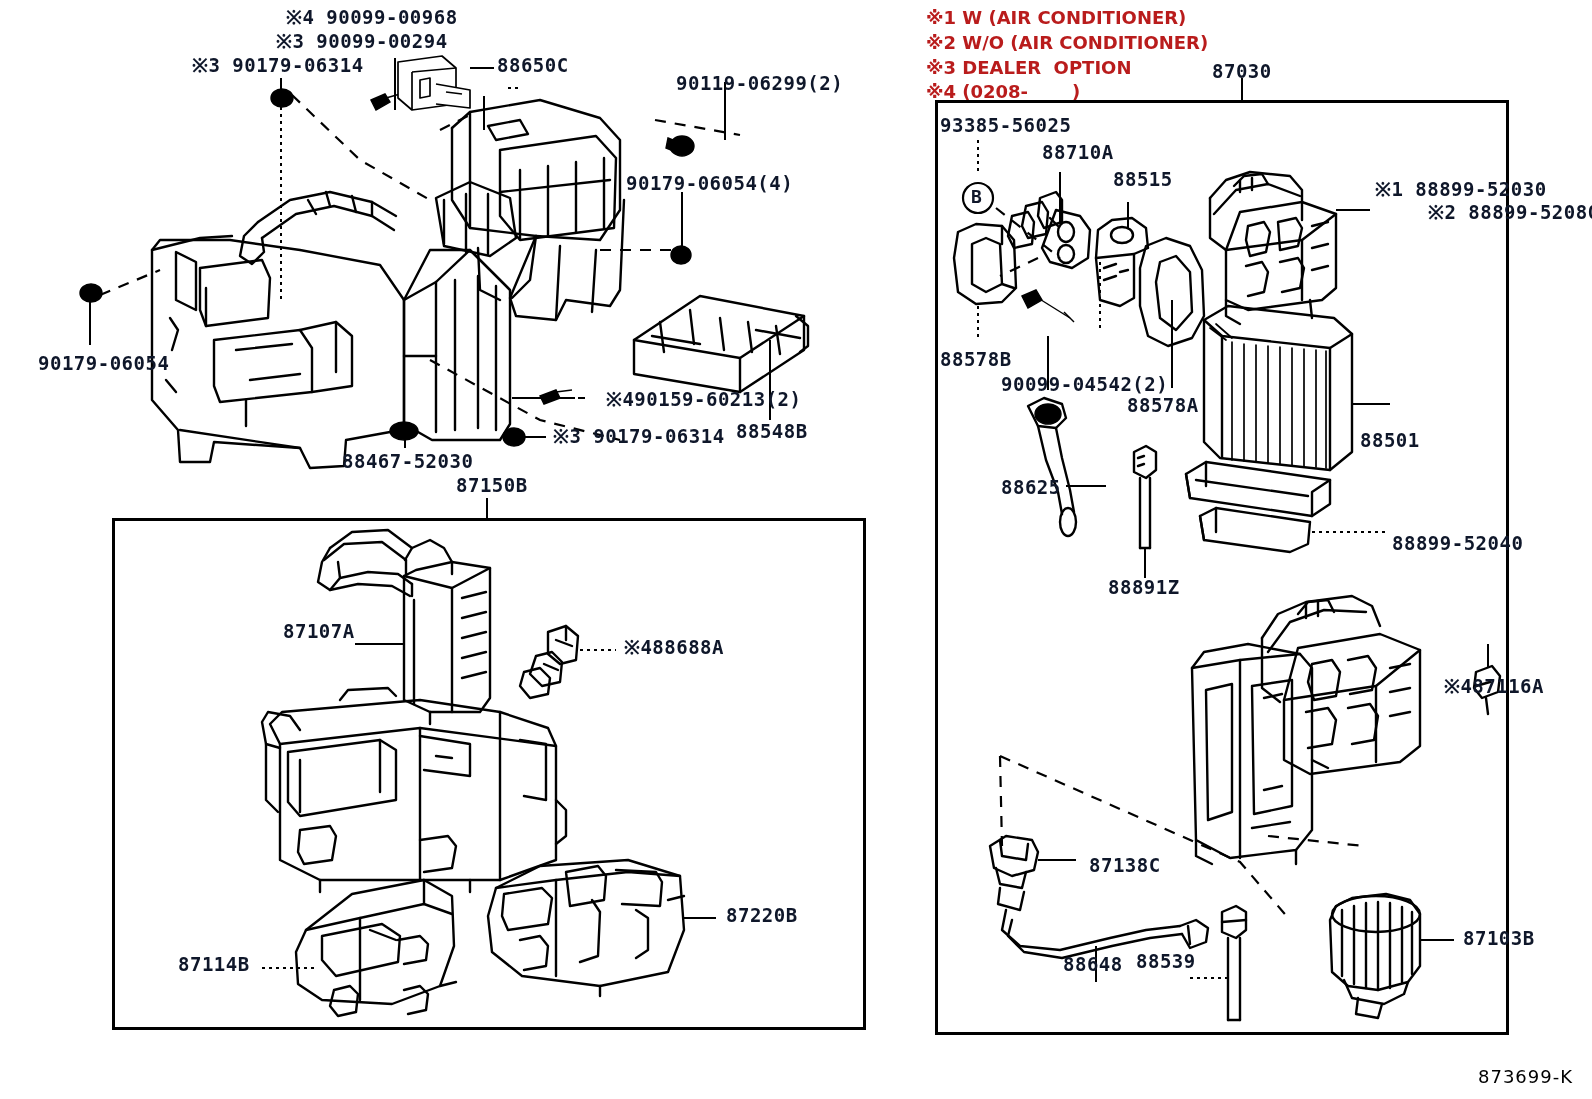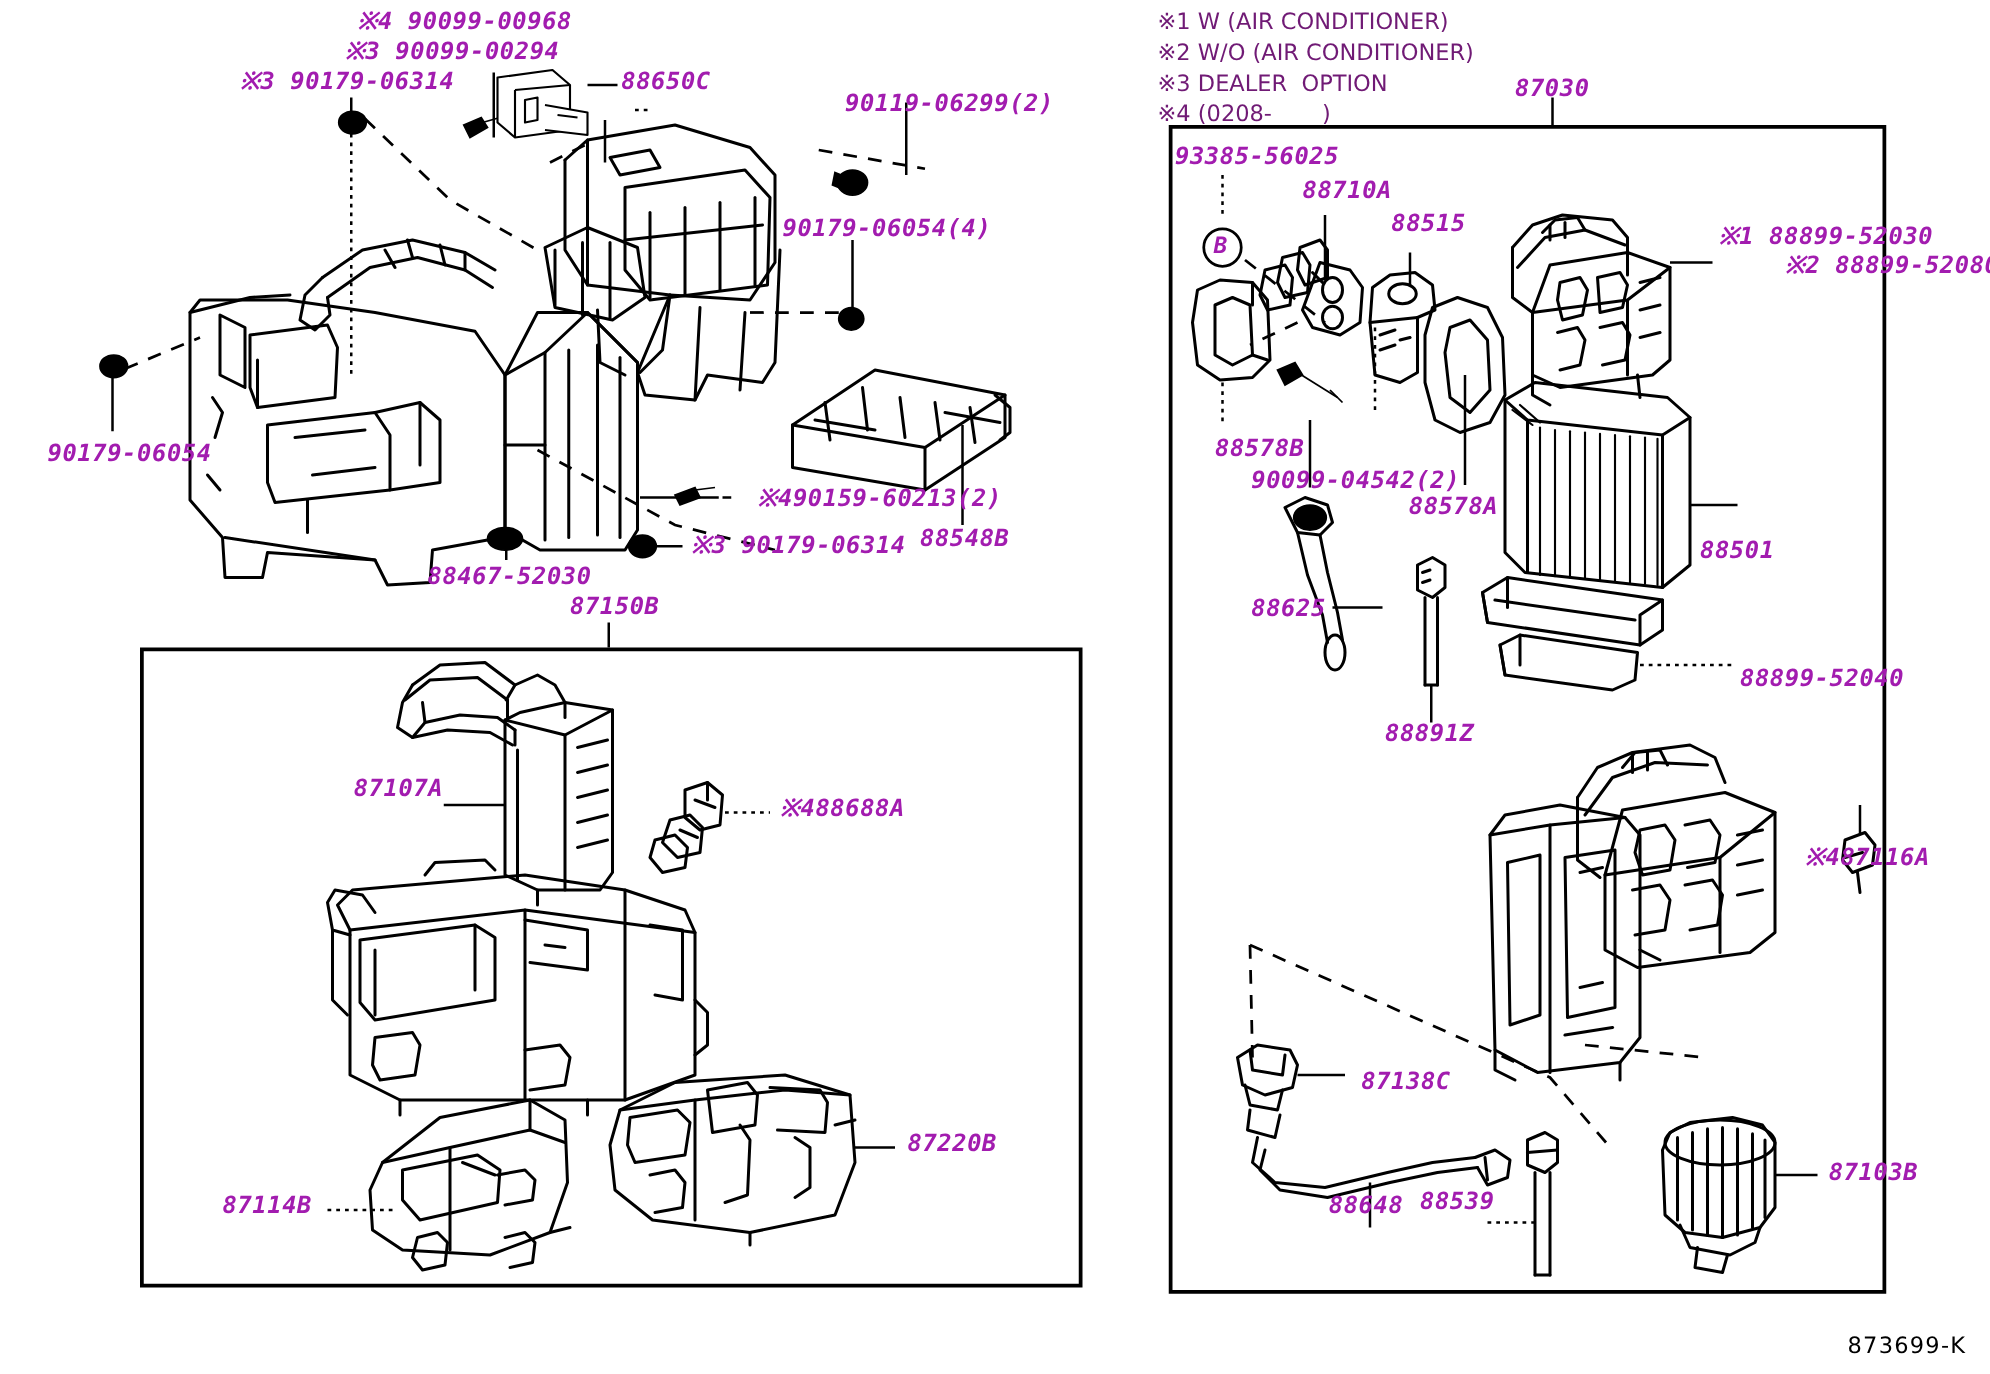--- a/index.html
+++ b/index.html
@@ -14,32 +14,31 @@
     height: 1099px;
     background: #ffffff;
     font-family: "DejaVu Sans Mono", "Liberation Mono", monospace;
     overflow: hidden;
   }
   .lbl {
     position: absolute;
     font-family: "DejaVu Sans Mono", "Liberation Mono", monospace;
     font-size: 19px;
     font-weight: bold;
-    color: #a21caf;
+    color: #0f172a;
     white-space: pre;
     letter-spacing: 0.5px;
     line-height: 1.05;
-    font-style: italic;
   }
   .legend {
     position: absolute;
     font-family: "DejaVu Sans", "Liberation Sans", sans-serif;
     font-size: 18px;
-    font-weight: normal;
-    color: #701a75;
+    font-weight: bold;
+    color: #b91c1c;
     white-space: pre;
     line-height: 1.38;
   }
   .footer {
     position: absolute;
     font-family: "DejaVu Sans", "Liberation Sans", sans-serif;
     font-size: 18px;
     color: #000;
     letter-spacing: 1px;
   }
@@ -528,21 +527,21 @@
   <div class="lbl" style="left:726px; top:906px;">87220B</div>
   <div class="lbl" style="left:178px; top:955px;">87114B</div>
 
   <div class="lbl" style="left:1212px; top:62px;">87030</div>
   <div class="lbl" style="left:940px; top:116px;">93385-56025</div>
   <div class="lbl" style="left:971px; top:188px; font-size:18px;">B</div>
   <div class="lbl" style="left:1042px; top:143px;">88710A</div>
   <div class="lbl" style="left:1113px; top:170px;">88515</div>
   <div class="lbl" style="left:1375px; top:180px;">※1 88899-52030</div>
   <div class="lbl" style="left:1416px; top:203px;margin-left:12px;">※2 88899-52080</div>
-  <div class="lbl" style="left:940px; top:350px;margin-left:32px;">88578B</div>
+  <div class="lbl" style="left:940px; top:350px;">88578B</div>
   <div class="lbl" style="left:1001px; top:375px;">90099-04542(2)</div>
   <div class="lbl" style="left:1127px; top:396px;">88578A</div>
   <div class="lbl" style="left:1360px; top:395px;margin-top:36px;">88501</div>
   <div class="lbl" style="left:1392px; top:534px;">88899-52040</div>
   <div class="lbl" style="left:1001px; top:478px;">88625</div>
   <div class="lbl" style="left:1108px; top:578px;">88891Z</div>
   <div class="lbl" style="left:1444px; top:632px;margin-top:45px;">※487116A</div>
   <div class="lbl" style="left:1089px; top:856px;">87138C</div>
   <div class="lbl" style="left:1063px; top:955px;">88648</div>
   <div class="lbl" style="left:1136px; top:952px;">88539</div>

